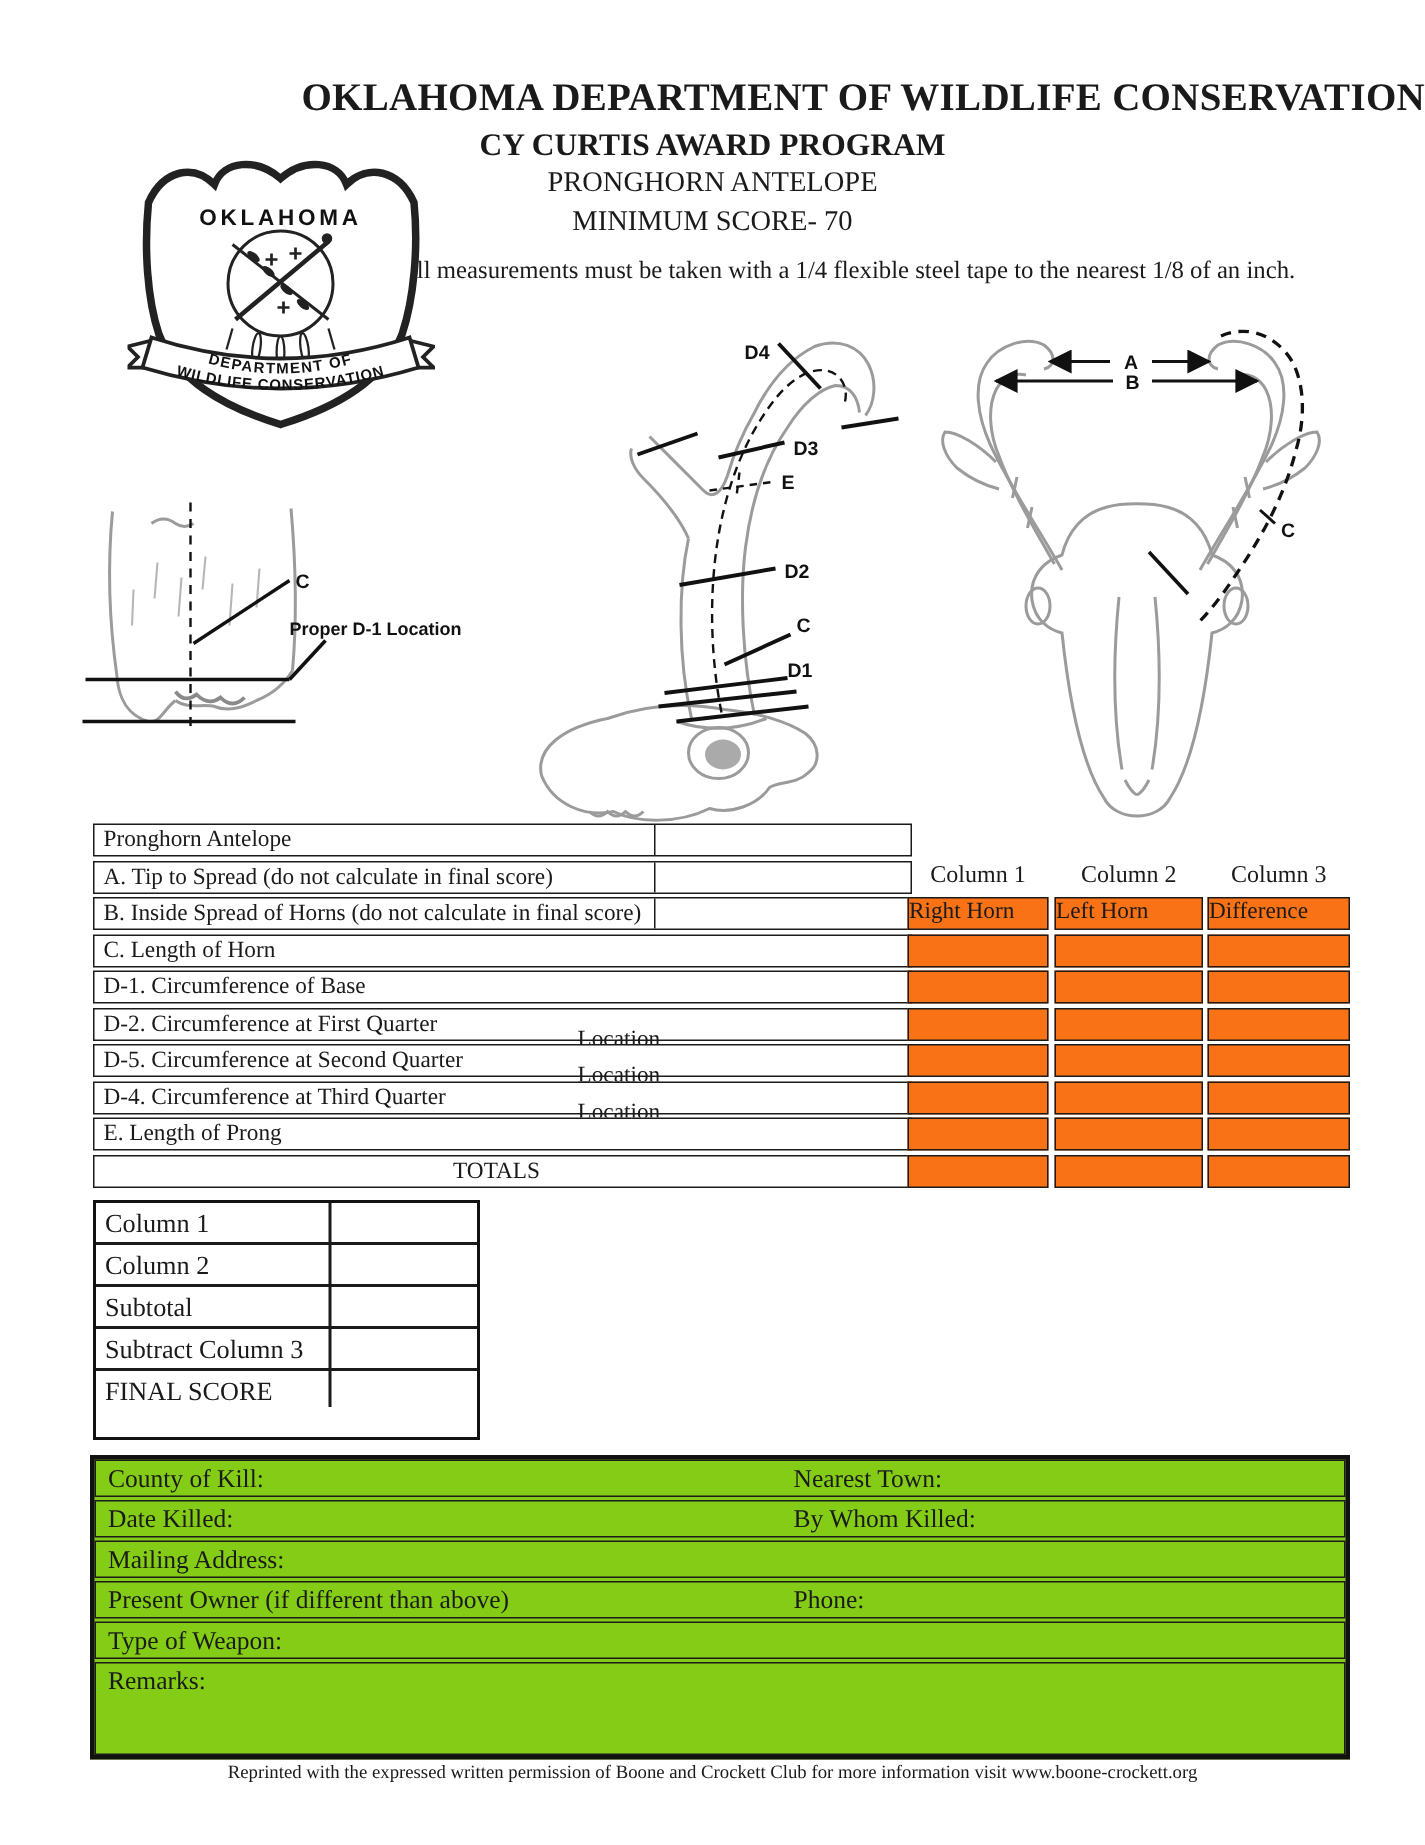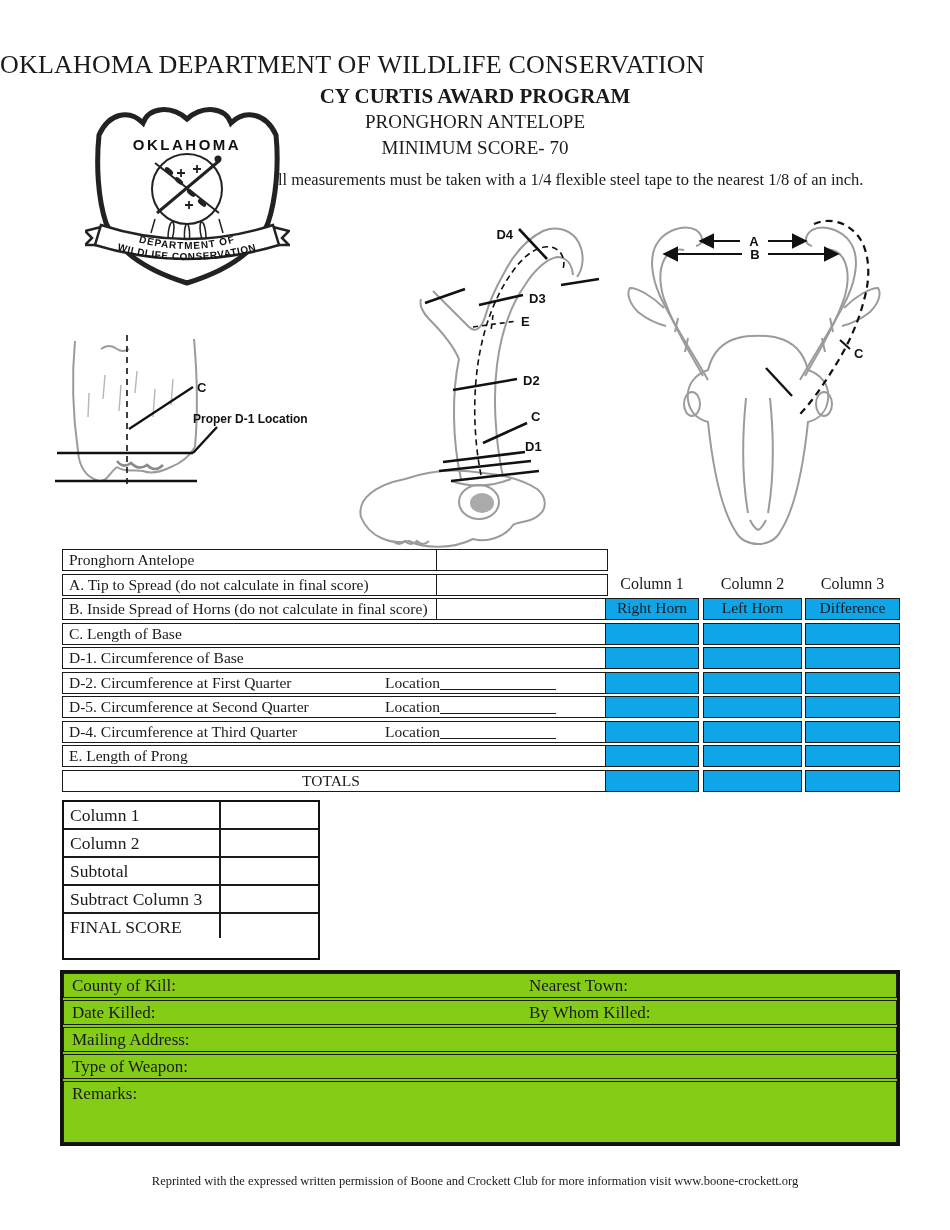--- a/index.html
+++ b/index.html
@@ -3,42 +3,42 @@
 <meta charset="utf-8">
 <style>
   html,body { margin:0; padding:0; background:#e8e8e8; }
   .page {
     position:relative; width:950px; height:1230px; margin:0 auto;
     background:#ffffff; color:#1a1a1a;
     font-family:"Liberation Serif", serif; overflow:hidden;
   }
   .abs { position:absolute; }
   
-  .t1 { top:50px; left:0; right:0; text-align:left; font-size:26px; font-weight:normal; letter-spacing:.2px; }
+  .t1 { top:50px; left:0; right:0; text-align:right; font-size:26px; font-weight:bold; letter-spacing:.2px; }
   .t2 { top:84px; left:0; right:0; text-align:center; font-size:21px; font-weight:bold; }
   .t3 { top:111px; left:0; right:0; text-align:center; font-size:19px; }
   .t4 { top:137px; left:0; right:0; text-align:center; font-size:19px; }
   .note { top:170px; left:266px; font-size:16.5px; white-space:nowrap; }
   
   .score { left:62px; top:549px; width:840px; height:250px; }
   .leftrows { position:absolute; left:0; top:0; width:546px; }
   .srow { position:relative; box-sizing:border-box; height:22px; margin-bottom:2.5px;
           border:1.6px solid #1b1b1b; background:#fff; display:flex; align-items:center;
           font-size:15.5px; white-space:nowrap; }
   .srow .lbl { padding-left:6px; }
   .srow.split .cl { box-sizing:border-box; width:374px; height:100%; display:flex; align-items:center;
                     padding-left:6px; border-right:1.6px solid #1b1b1b; }
   .srow.split .cv { flex:1; height:100%; }
-  .loc { position:absolute; left:322px; top:0; height:100%; display:flex; align-items:center; }
+  .loc { position:absolute; left:322px; top:10px; height:100%; display:flex; align-items:center; }
   .loc .line { display:inline-block; width:116px; height:13px; border-bottom:1.4px solid #1b1b1b; }
   .srow.totals { justify-content:center; padding-right:8px; }
   .colhead { position:absolute; top:25px; height:22px; text-align:center; font-size:16px; line-height:20px; }
   .rcol { position:absolute; top:49px; }
   .rbox { box-sizing:border-box; height:22px; margin-bottom:2.5px; border:1.6px solid #1b1b1b;
-          background:#0ea5e9; text-align:center; font-size:15.5px; line-height:18.5px; }
+          background:#f97316; text-align:left; font-size:15.5px; line-height:18.5px; }
   
   .summary { left:62px; top:800px; width:258px; border:2.5px solid #111; box-sizing:border-box; background:#fff; }
   .sumrow { display:flex; align-items:stretch; border-bottom:2px solid #1b1b1b; height:26px; }
   .sumrow:last-child { border-bottom:none; height:44px;flex-direction:column; }
   .sumrow .l { box-sizing:border-box; width:157px; border-right:2px solid #1b1b1b;
                display:flex; align-items:center; padding-left:6px; font-size:17.5px; }
   .sumrow:last-child .l { align-items:flex-start; padding-top:3px; }
   .sumrow .v { flex:1; }
   
   .info { left:60px; top:970px; width:840px; border:3px solid #111; box-sizing:border-box; background:#84cc16; }
@@ -204,21 +204,21 @@
       </div>
       <div class="srow split">
         <div class="cl">A. Tip to Spread (do not calculate in final score)</div>
         <div class="cv"></div>
       </div>
       <div class="srow split">
         <div class="cl">B. Inside Spread of Horns (do not calculate in final score)</div>
         <div class="cv"></div>
       </div>
       <div class="srow">
-        <div class="lbl">C. Length of Base</div>
+        <div class="lbl">C. Length of Horn</div>
       </div>
       <div class="srow">
         <div class="lbl">D-1. Circumference of Base</div>
       </div>
       <div class="srow">
         <div class="lbl">D-2. Circumference at First Quarter</div>
         <div class="loc">
           <span>Location</span>
           <span class="line"></span>
         </div>
@@ -310,20 +310,24 @@
       <span class="second">Nearest Town:</span>
     </div>
     <div class="irow">
       <span>Date Killed:</span>
       <span class="second">By Whom Killed:</span>
     </div>
     <div class="irow">
       <span>Mailing Address:</span>
     </div>
     <div class="irow">
+      <span>Present Owner (if different than above)</span>
+      <span class="second">Phone:</span>
+    </div>
+    <div class="irow">
       <span>Type of Weapon:</span>
     </div>
     <div class="irow tall">
       <span>Remarks:</span>
     </div>
   </div>
 
   <div class="abs footer">Reprinted with the expressed written permission of Boone and Crockett Club for more information visit www.boone-crockett.org</div>
 
 </div>

